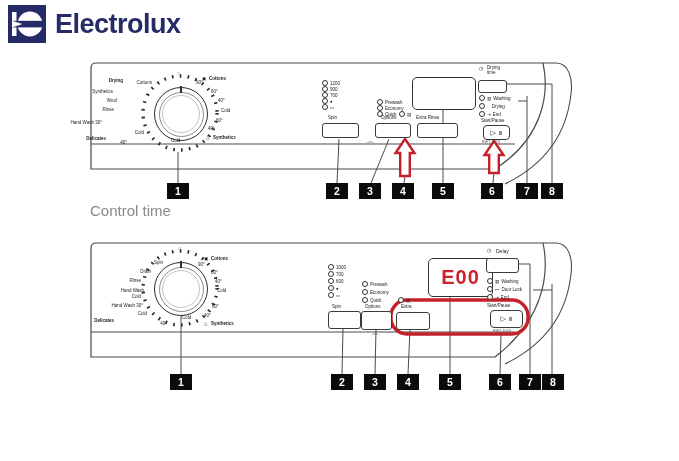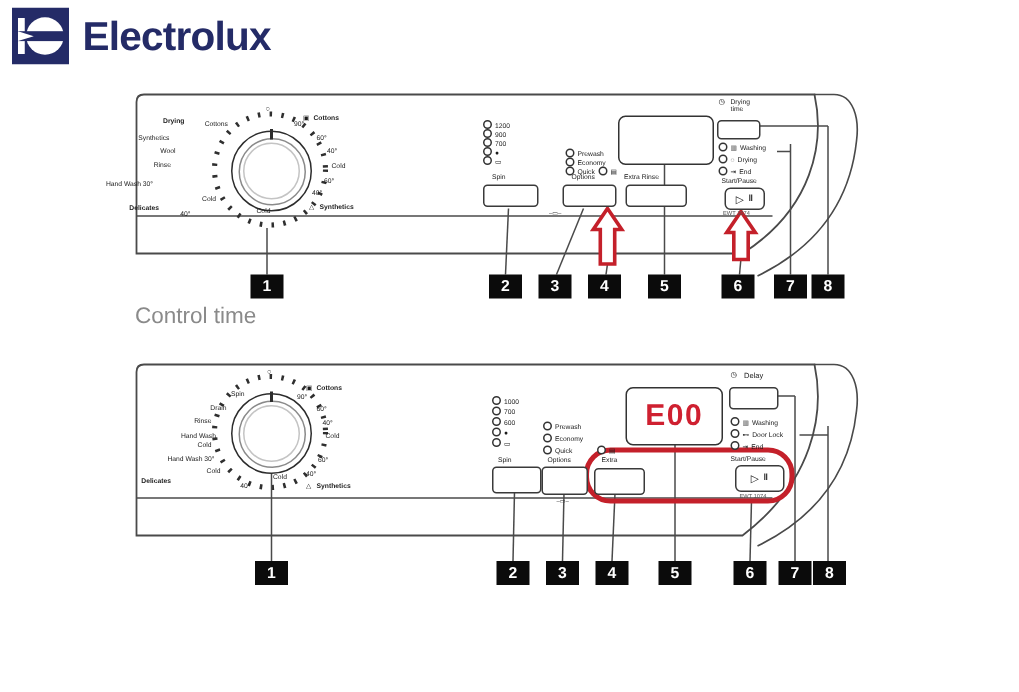--- a/index.html
+++ b/index.html
@@ -274,21 +274,21 @@
     </div>
 
   <span class="t" style="left:332px;top:305px;">Spin</span>
   <span class="t" style="left:365px;top:305px;">Options</span>
   <span class="t" style="left:401px;top:305px;">Extra</span>
   <div class="btn" style="left:328px;top:311px;width:31px;height:16px;"></div>
   <div class="btn" style="left:361px;top:311px;width:29px;height:17px;"></div>
   <div class="btn" style="left:396px;top:312px;width:32px;height:16px;"></div>
   <span class="klock" style="left:371px;top:331px;">–▭–</span>
 
-  <div class="disp" style="left:417px;top:258px;width:63px;height:37px;">
+  <div class="disp" style="left:428px;top:258px;width:63px;height:37px;">
     <span class="err">E00</span>
   </div>
 
   <span class="t2" style="left:487px;top:248px;">◷</span>
   <span class="t2" style="left:496px;top:249px;white-space:nowrap;">Delay</span>
   <div class="btn" style="left:486px;top:258px;width:31px;height:13px;"></div>
   <div class="led" style="left:487px;top:278px;">
       <span class="dot"></span>
       <span class="ledico">▥</span>
       <span class="ledlbl">Washing</span>

